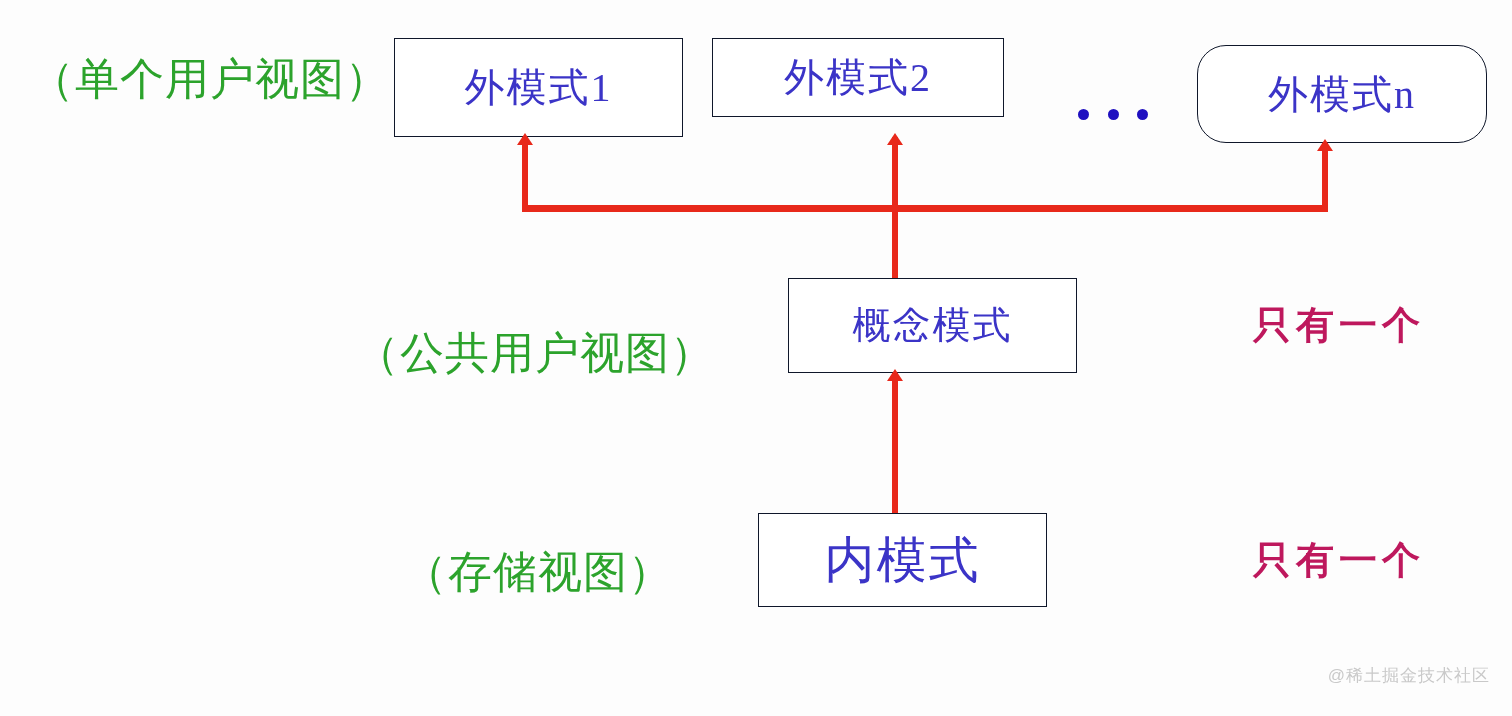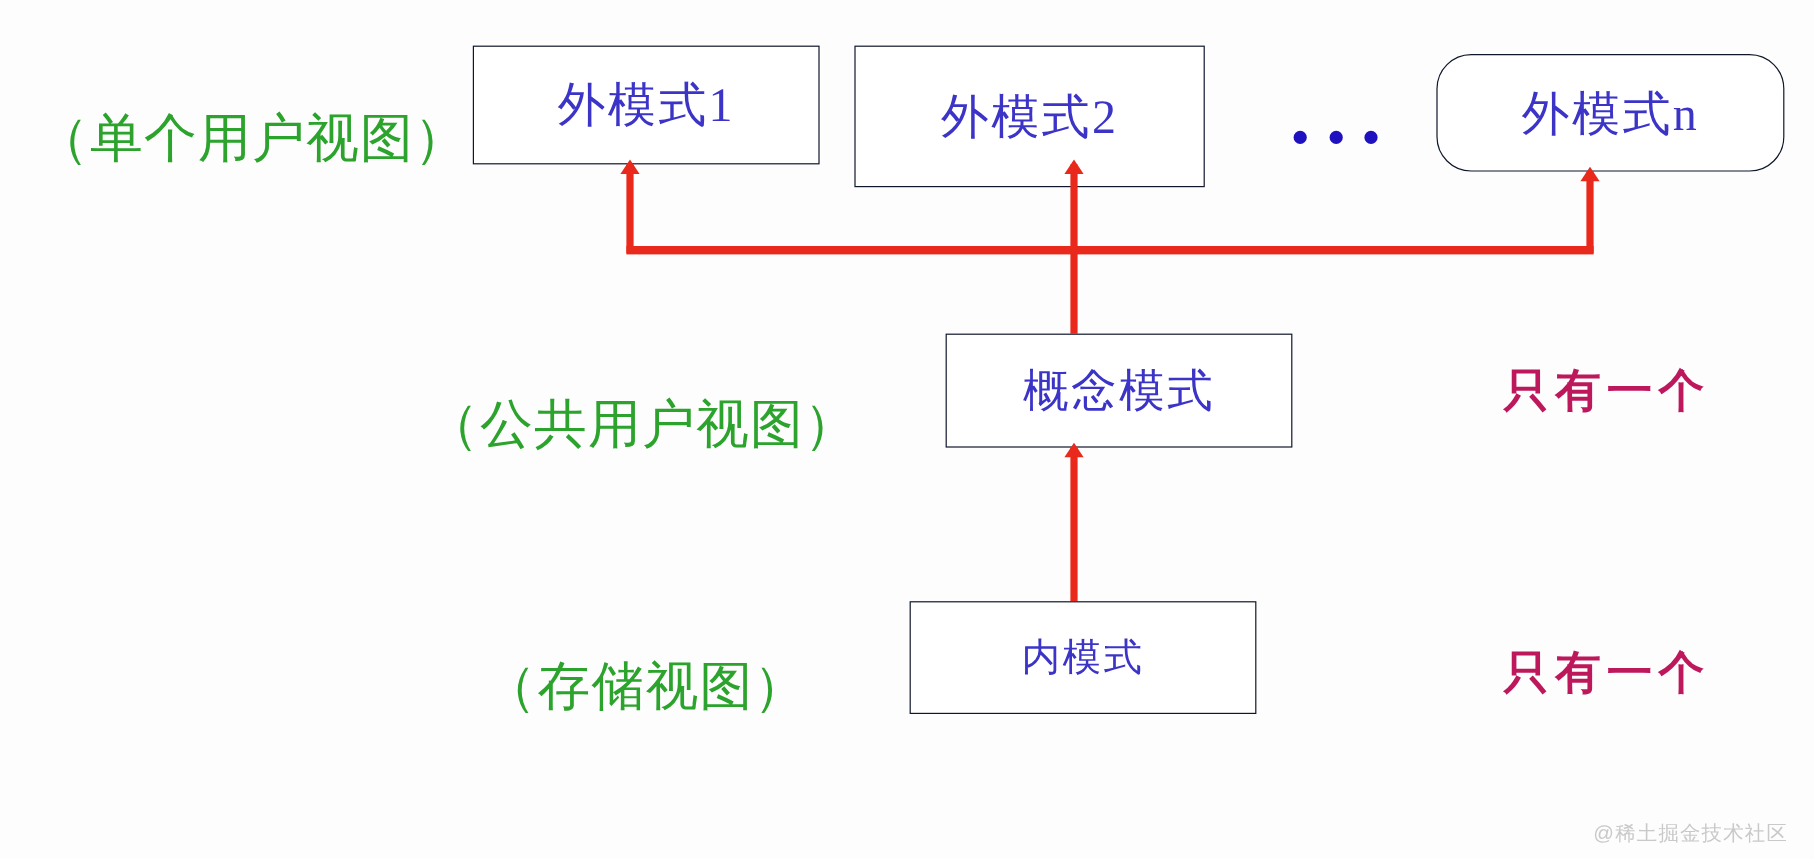--- a/index.html
+++ b/index.html
@@ -26,24 +26,24 @@
     background: #ffffff;
     display: flex;
     align-items: center;
     justify-content: center;
     color: #3b34c7;
     font-family: "Liberation Serif", serif;
     letter-spacing: 2px;
     white-space: nowrap;
   }
   .box-ext1  { left: 394px; top: 38px;  width: 289px; height: 99px;  font-size: 40px; }
-  .box-ext2  { left: 712px; top: 38px;  width: 292px; height: 118px;  font-size: 40px; }
+  .box-ext2  { left: 712px; top: 38px;  width: 292px; height: 79px;  font-size: 40px; }
   .box-extn  { left: 1197px; top: 45px; width: 290px; height: 98px;  font-size: 40px; border-radius: 29px; }
   .box-concept { left: 788px; top: 278px; width: 289px; height: 95px; font-size: 38px; }
-  .box-internal { left: 758px; top: 501px; width: 289px; height: 94px; font-size: 32px; }
+  .box-internal { left: 758px; top: 513px; width: 289px; height: 94px; font-size: 50px; }
 
   
   .ellipsis {
     position: absolute;
     left: 1078px;
     top: 100px;
     width: 70px;
     height: 28px;
     display: flex;
     align-items: center;
@@ -85,42 +85,42 @@
   .ah-mid    { left: 887px;  top: 369px; }
 
   
   .label-green {
     position: absolute;
     color: #2ca32c;
     font-family: "Liberation Serif", serif;
     white-space: nowrap;
     letter-spacing: 1px;
   }
-  .lbl-single { left: 30px;  top: 50px;  font-size: 44px; margin-top: 36px; }
+  .lbl-single { left: 30px;  top: 50px;  font-size: 44px; }
   .lbl-public { left: 355px; top: 324px; font-size: 44px; }
   .lbl-store  { left: 403px; top: 543px; font-size: 44px; }
 
   
   .label-magenta {
     position: absolute;
     color: #be185d;
     font-family: Liberation Serif, serif;
     font-weight: bold;
     font-size: 38px;
     letter-spacing: 5px;
     white-space: nowrap;
   }
   .ann-one { left: 1253px; top: 300px; }
   .ann-two { left: 1253px; top: 535px; }
 
   
   .watermark {
     position: absolute;
     right: 22px;
-    bottom: 10px;
+    bottom: 29px;
     color: #c9c9c9;
     font-family: "Liberation Sans", sans-serif;
     font-size: 17px;
     letter-spacing: 1px;
     white-space: nowrap;
   }
 </style>
 </head>
 <body>
 

